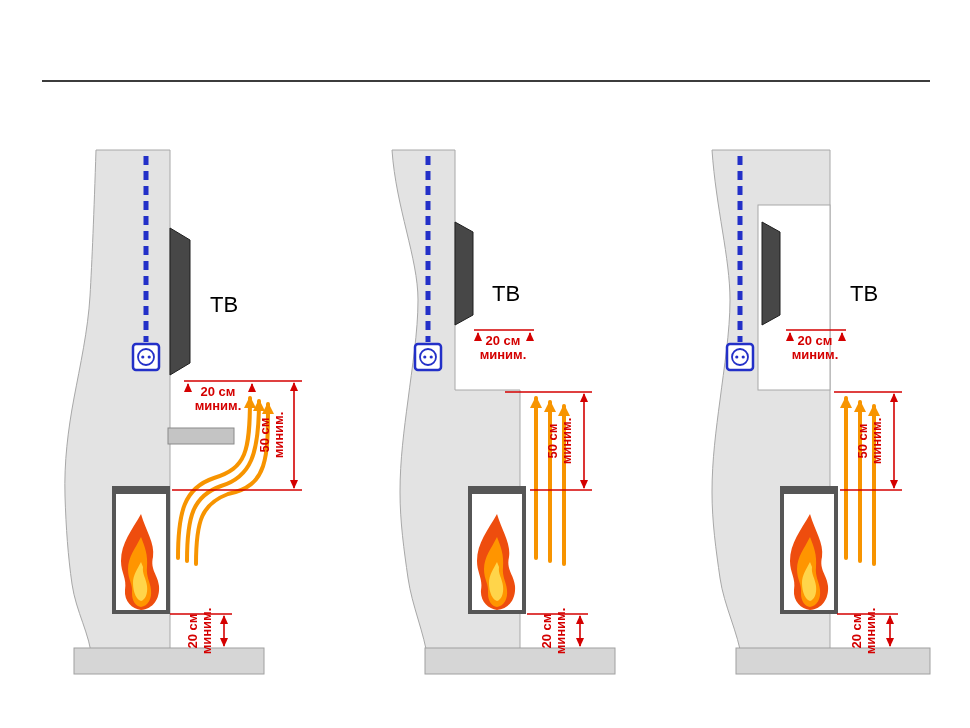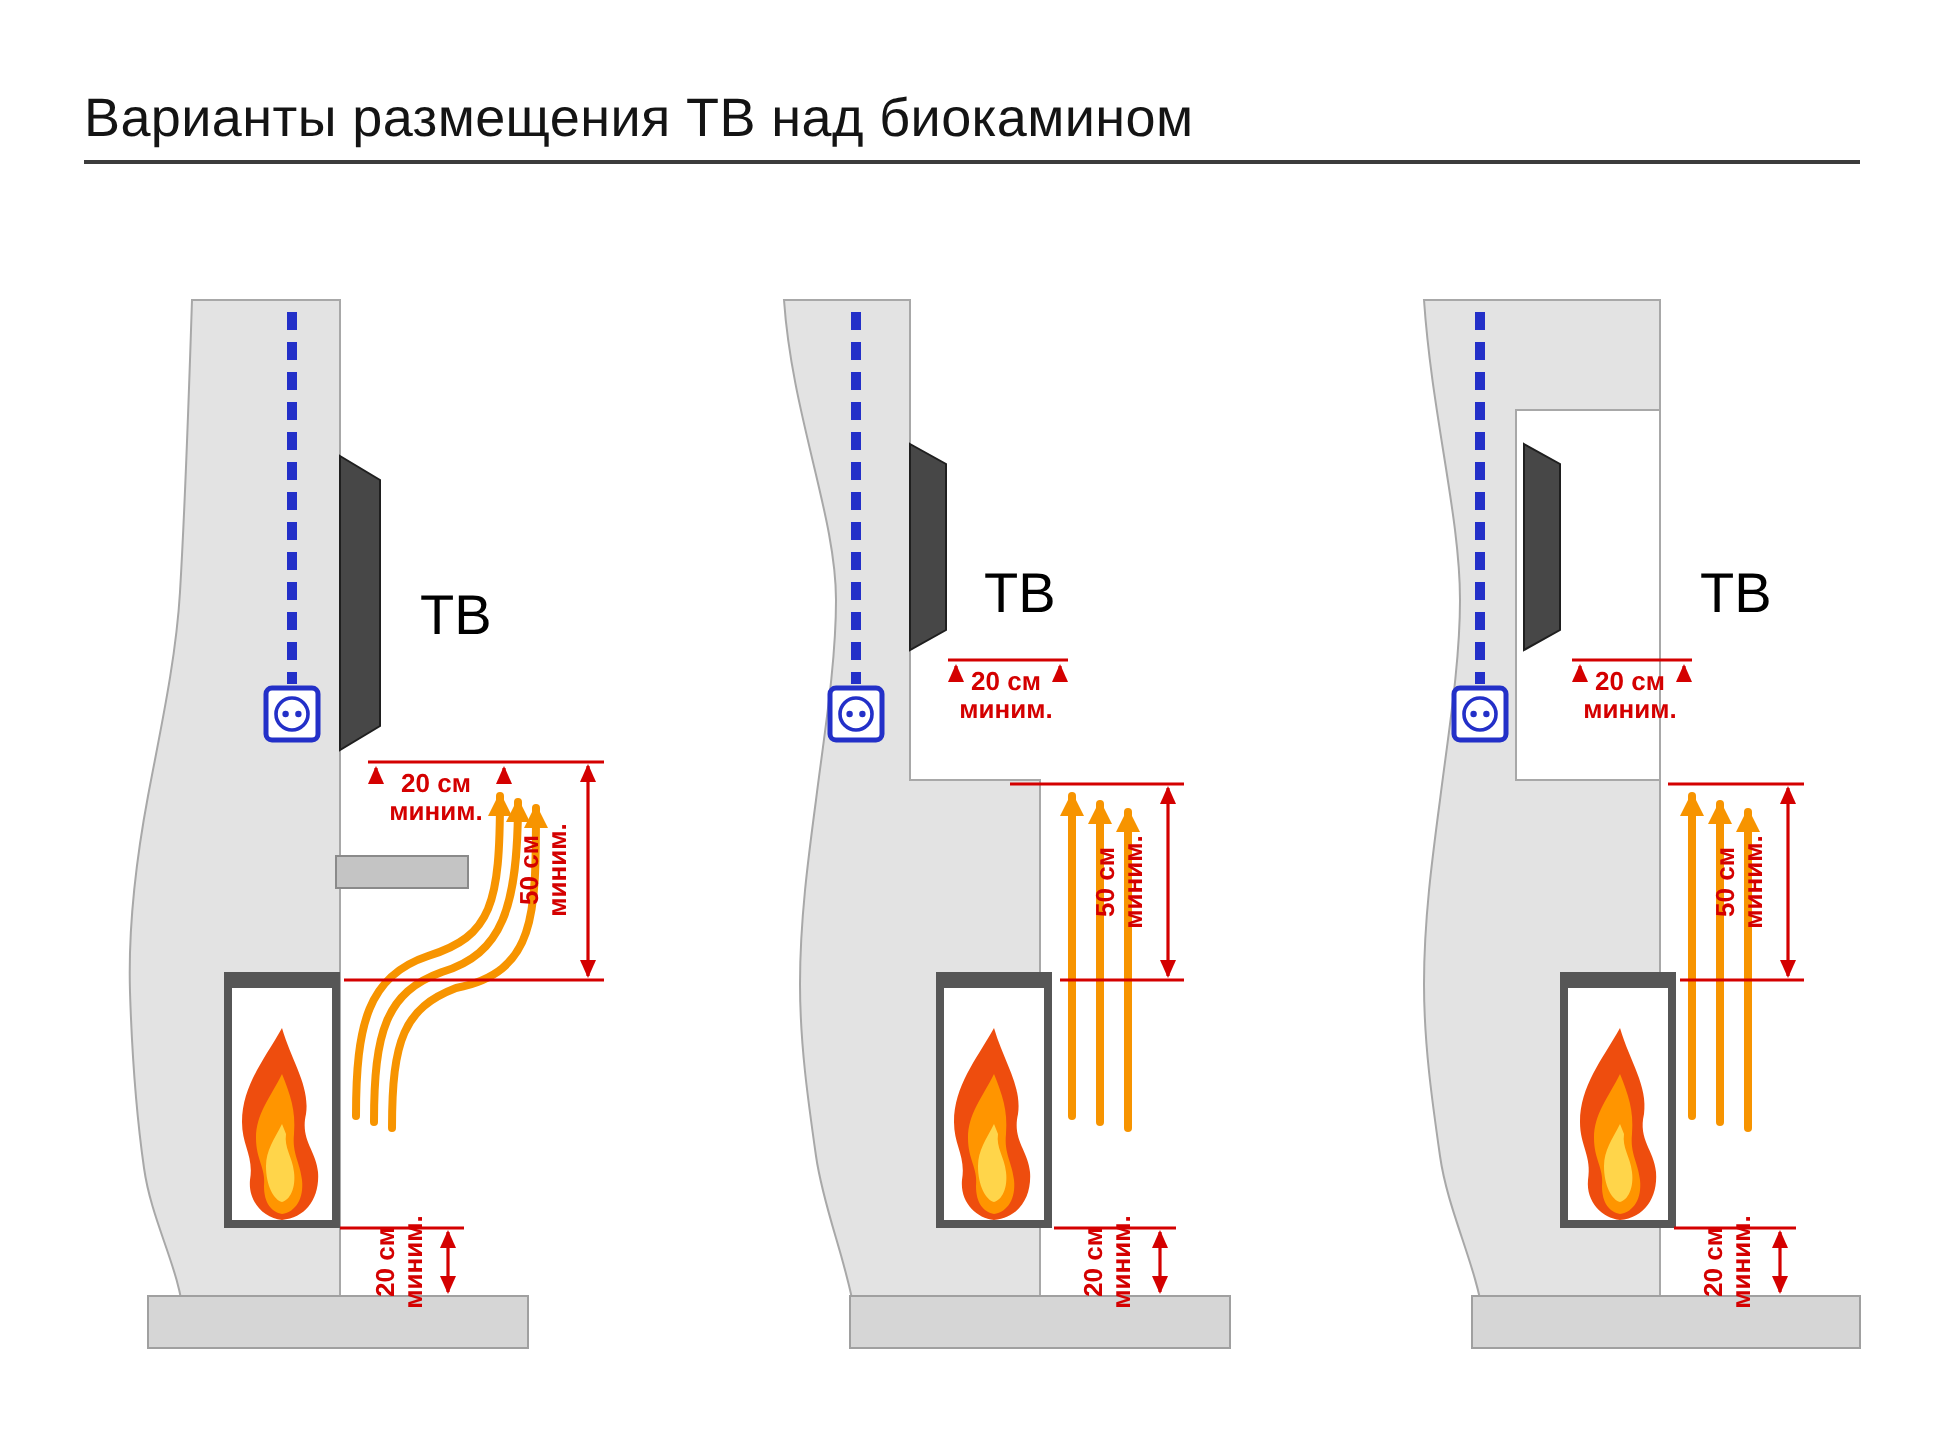--- a/index.html
+++ b/index.html
@@ -7,34 +7,33 @@
     width:970px;height:728px;background:#ffffff;position:relative;overflow:hidden;
     font-family:"Liberation Sans", sans-serif;
   }
   .stage{position:absolute;inset:0;}
   .page-title{
     position:absolute;left:42px;top:44px;font-size:27px;color:#141414;
     letter-spacing:.2px;white-space:nowrap;
   }
   .title-rule{position:absolute;left:42px;top:80px;width:888px;height:2px;background:#3c3c3c;}
   svg.art{position:absolute;left:0;top:0;}
-  .tv-label{position:absolute;font-size:28px;color:#000;}
+  .tv-label{position:absolute;font-size:22px;color:#000;}
   .dim{
     position:absolute;width:72px;text-align:center;color:#d40000;
     font-weight:bold;font-size:13px;line-height:14px;
   }
   .dim span{display:block;}
   .dim.rot{height:28px;transform:rotate(-90deg);}
 </style>
 </head>
 <body>
 
 <div class="stage">
 
-  <div class="page-title">Варианты размещения ТВ над биокамином</div>
   <div class="title-rule"></div>
 
   <svg class="art" width="970" height="728" viewBox="0 0 970 728">
     <defs>
       <marker id="mRed" markerUnits="userSpaceOnUse" markerWidth="11" markerHeight="11" refX="8" refY="5" orient="auto-start-reverse">
         <path d="M0,1 L9,5 L0,9 Z" fill="#d40000"></path>
       </marker>
       <marker id="mOr" markerUnits="userSpaceOnUse" markerWidth="15" markerHeight="15" refX="10" refY="7" orient="auto-start-reverse">
         <path d="M0,1 L12,7 L0,13 Z" fill="#f79400"></path>
       </marker>

